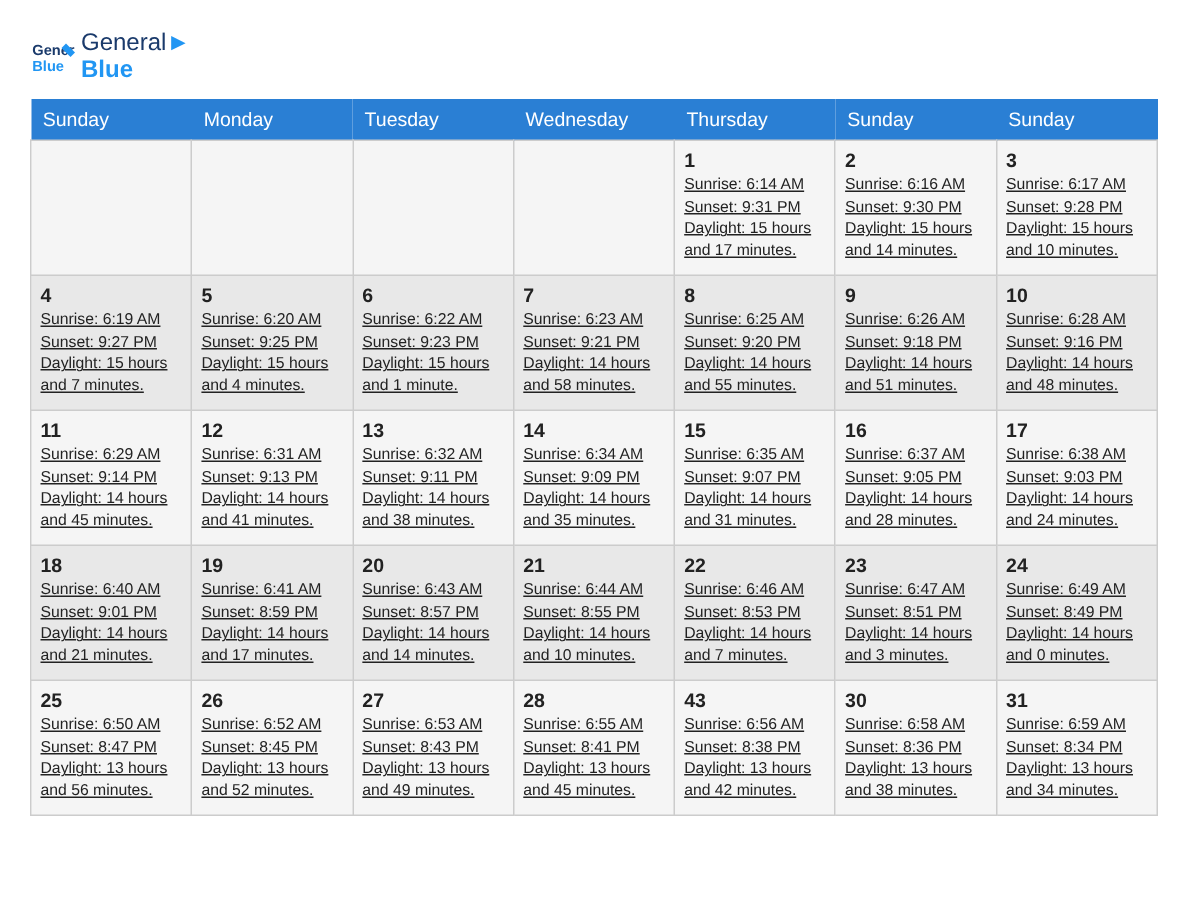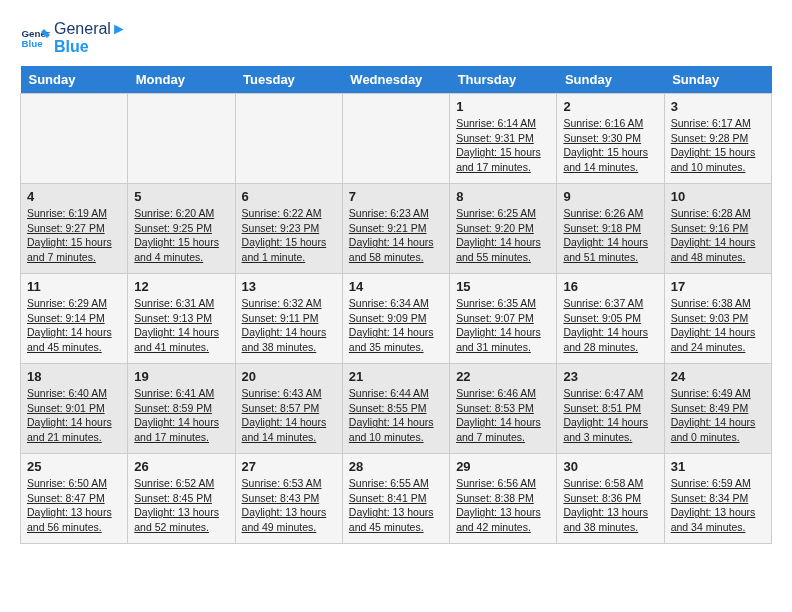--- a/index.html
+++ b/index.html
@@ -40,21 +40,21 @@
     table {
       width: 100%;
       border-collapse: collapse;
     }
     thead th {
       background-color: #2a7fd4;
       color: white;
       text-align: left;
       padding: 6px 8px;
       font-size: 13px;
-      font-weight: bold;
+      font-weight: normal;
     }
     tbody td {
       border: 1px solid #ccc;
       vertical-align: top;
       padding: 5px 6px;
       font-size: 10.5px;
       color: #222;
       width: calc(100% / 7);
       height: 90px;
     }
@@ -229,21 +229,21 @@
         </td>
         <td>
           <span class="day-num">27</span>
           <div class="day-detail">Sunrise: 6:53 AM<br>Sunset: 8:43 PM<br>Daylight: 13 hours and 49 minutes.</div>
         </td>
         <td>
           <span class="day-num">28</span>
           <div class="day-detail">Sunrise: 6:55 AM<br>Sunset: 8:41 PM<br>Daylight: 13 hours and 45 minutes.</div>
         </td>
         <td>
-          <span class="day-num">29</span>
+          <span class="day-num">43</span>
           <div class="day-detail">Sunrise: 6:56 AM<br>Sunset: 8:38 PM<br>Daylight: 13 hours and 42 minutes.</div>
         </td>
         <td>
           <span class="day-num">30</span>
           <div class="day-detail">Sunrise: 6:58 AM<br>Sunset: 8:36 PM<br>Daylight: 13 hours and 38 minutes.</div>
         </td>
         <td>
           <span class="day-num">31</span>
           <div class="day-detail">Sunrise: 6:59 AM<br>Sunset: 8:34 PM<br>Daylight: 13 hours and 34 minutes.</div>
         </td>

